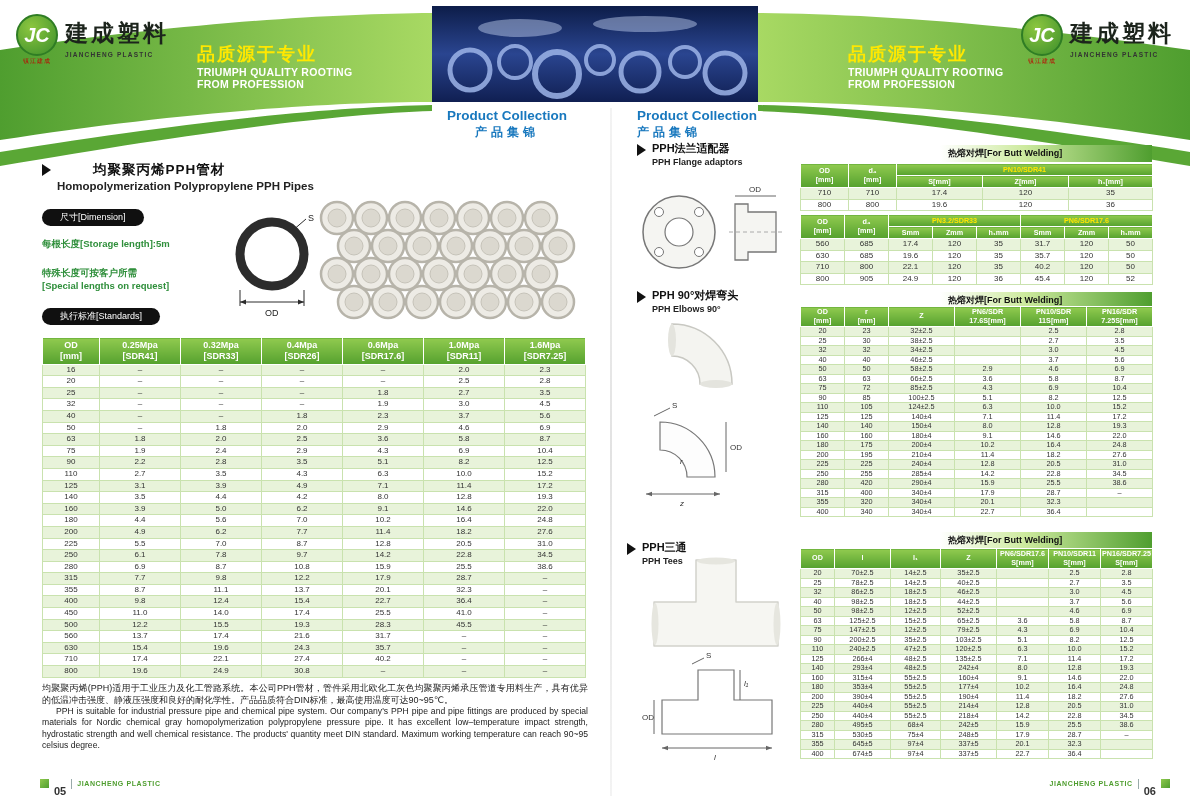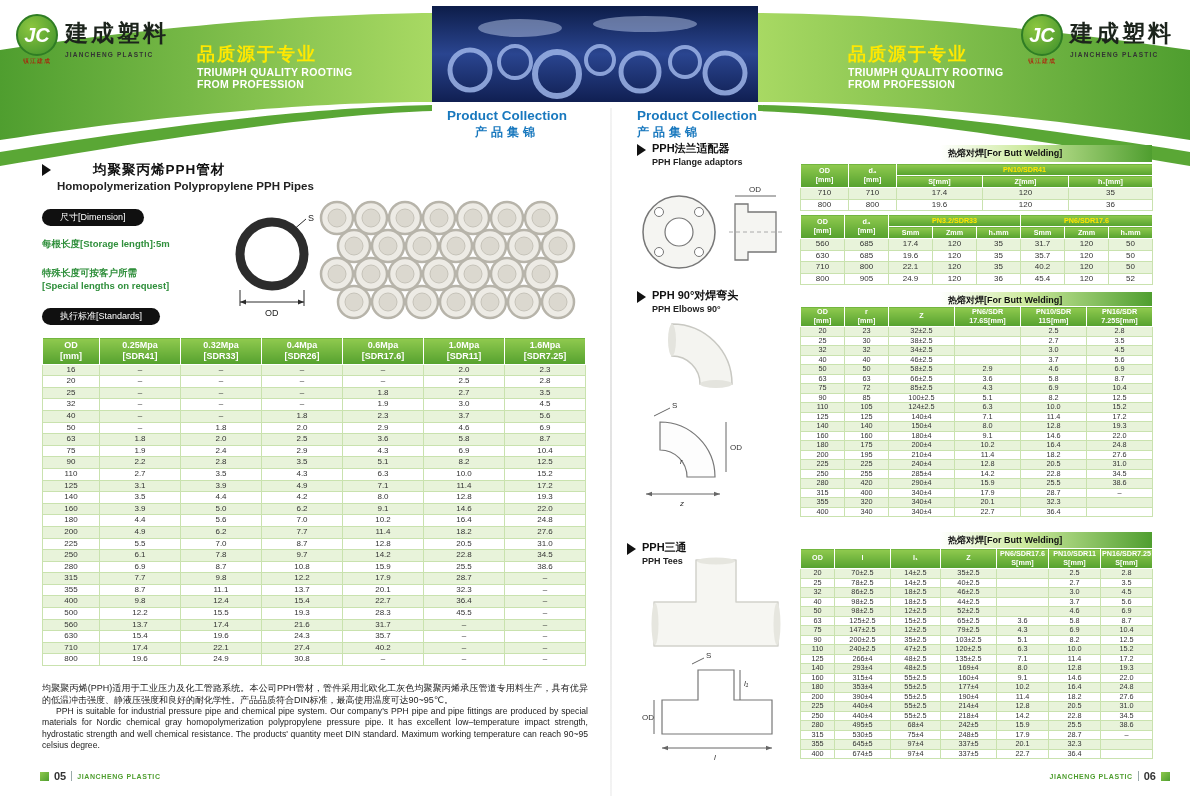--- a/index.html
+++ b/index.html
@@ -53,21 +53,21 @@
   .t-f td { height:10.5px; line-height:10.5px; font-size:8px; }
   .t-sm th { font-size:7.2px; }
   .t-sm td { height:8.5px; line-height:8.5px; font-size:7.3px; }
 
   
   .paras { position:absolute; left:42px; top:682px; width:546px; text-align:justify; }
   .para-cn { font-size:9px; line-height:1.35; color:#222; }
   .para-en { font-size:8.6px; line-height:1.3; color:#222; margin-top:0; text-indent:14px; }
   .footer { position:absolute; top:770px; display:flex; align-items:center; gap:5px; z-index:3; }
   .sq { width:9px; height:9px; background:linear-gradient(135deg,#8fc94e,#4f9e2f); }
-  .pg { font-size:11px; font-weight:bold; color:#333; }
+  .pg { font-size:11px; font-weight:bold; color:#333;margin-top:15px; }
   .vr { width:1px; height:10px; background:#9aa; }
   .fbrand { font-size:7px; font-weight:bold; color:#4f9e2f; letter-spacing:0.6px; }
   .gutter { position:absolute; left:610px; top:108px; width:2px; height:688px;
             background:linear-gradient(180deg,#f3f3f3,#e2e2e2,#f3f3f3); z-index:1; }
 </style>
 </head>
 <body>
 
 <div class="page">
 
@@ -446,20 +446,29 @@
         <tr>
           <td>400</td>
           <td>9.8</td>
           <td>12.4</td>
           <td>15.4</td>
           <td>22.7</td>
           <td>36.4</td>
           <td>–</td>
         </tr>
         <tr>
+          <td>450</td>
+          <td>11.0</td>
+          <td>14.0</td>
+          <td>17.4</td>
+          <td>25.5</td>
+          <td>41.0</td>
+          <td>–</td>
+        </tr>
+        <tr>
           <td>500</td>
           <td>12.2</td>
           <td>15.5</td>
           <td>19.3</td>
           <td>28.3</td>
           <td>45.5</td>
           <td>–</td>
         </tr>
         <tr>
           <td>560</td>
@@ -1038,21 +1047,21 @@
           <td>48±2.5</td>
           <td>135±2.5</td>
           <td>7.1</td>
           <td>11.4</td>
           <td>17.2</td>
         </tr>
         <tr>
           <td>140</td>
           <td>293±4</td>
           <td>48±2.5</td>
-          <td>169±4</td>
+          <td>242±4</td>
           <td>8.0</td>
           <td>12.8</td>
           <td>19.3</td>
         </tr>
         <tr>
           <td>160</td>
           <td>315±4</td>
           <td>55±2.5</td>
           <td>160±4</td>
           <td>9.1</td>

